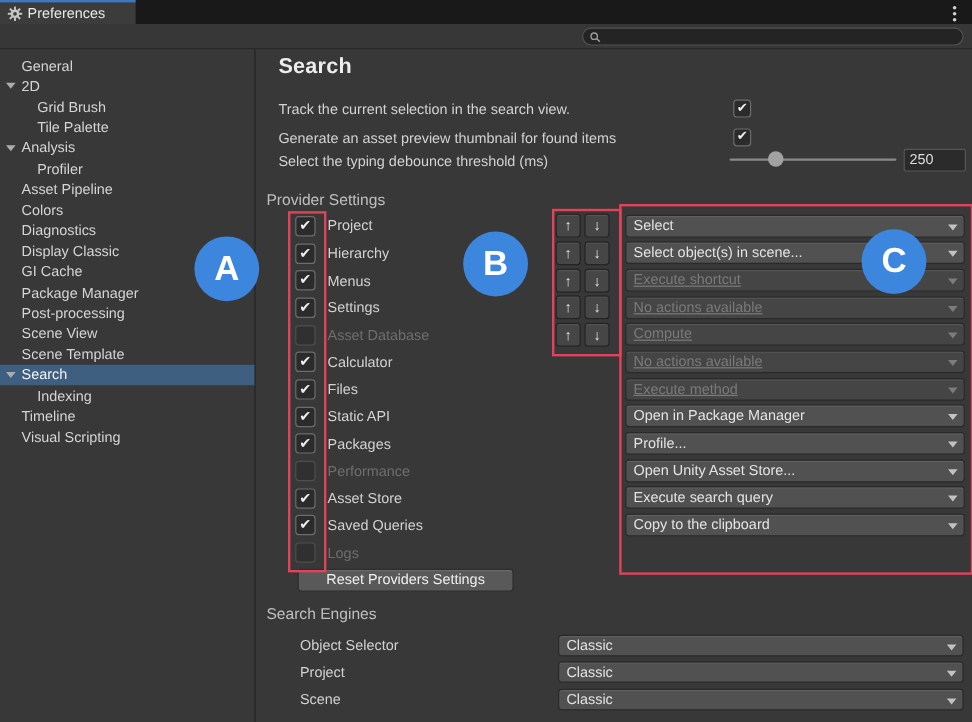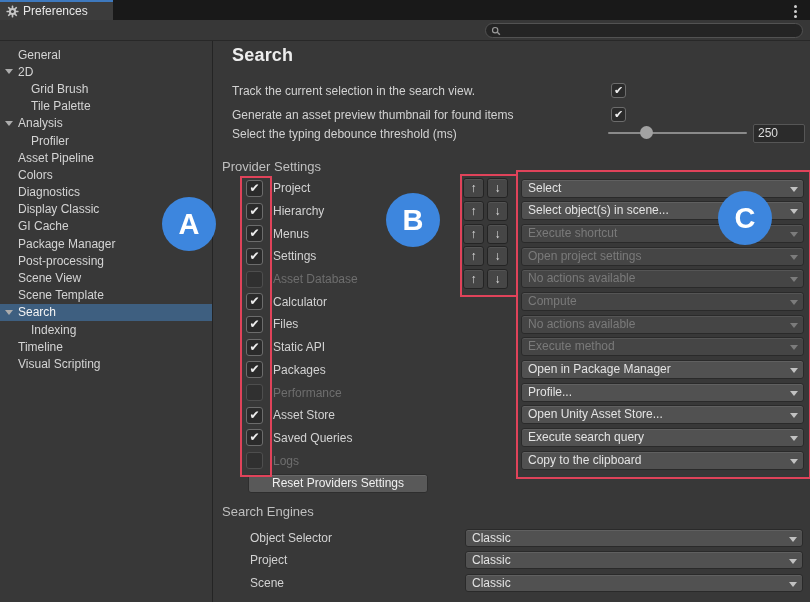--- a/index.html
+++ b/index.html
@@ -49,21 +49,21 @@
   #arrow-rows{position:absolute;left:463px;top:177px;}
   .arw-row{height:22.7px;display:flex;align-items:center;}
   .abtn{width:21px;height:20px;background:#464646;border:1px solid #242424;border-radius:3px;
         box-sizing:border-box;color:#E0E0E0;font-size:12px;line-height:18px;text-align:center;
         box-shadow:inset 0 1px 0 rgba(255,255,255,.07);margin-right:3px;}
   
   #action-rows{position:absolute;left:521px;top:178.5px;width:283px;}
   .dd{position:relative;height:19px;margin-bottom:3.7px;background:#515151;border:1px solid #2A2A2A;
       border-radius:3px;box-sizing:border-box;box-shadow:inset 0 1px 0 rgba(255,255,255,.09);
       color:#E3E3E3;font-size:12px;line-height:16px;padding:0 18px 0 6px;white-space:nowrap;overflow:hidden;}
-  .dd.disabled{background:#454545;color:#7A7A7A;}
+  .dd.disabled{background:#454545;color:#7A7A7A;text-decoration:underline;}
   .dd .arr{position:absolute;right:5px;top:7px;width:0;height:0;border:4px solid transparent;border-top:5px solid #C2C2C2;}
   .dd.disabled .arr{border-top-color:#7C7C7C;}
   #reset-btn{position:absolute;left:248px;top:474px;width:180px;height:19px;background:#595959;
       border:1px solid #2E2E2E;border-radius:3px;box-sizing:border-box;box-shadow:inset 0 1px 0 rgba(255,255,255,.1);
       color:#F0F0F0;font-size:12px;line-height:17px;text-align:center;}
   
   #engine-rows{position:absolute;left:250px;top:529px;width:553px;}
   .eng-row{height:22.4px;display:flex;align-items:flex-start;}
   .eng-row .elabel{width:215px;font-size:12px;color:#D2D2D2;line-height:18px;}
   .eng-row .dd{flex:1;height:18px;margin-bottom:0;}
@@ -268,21 +268,20 @@
       </div>
       <div class="arw-row">
         <div class="abtn">↑</div>
         <div class="abtn">↓</div>
       </div>
     </div>
   <div id="action-rows">
       <div class="dd"><span>Select</span><span class="arr"></span></div>
       <div class="dd"><span>Select object(s) in scene...</span><span class="arr"></span></div>
       <div class="dd disabled"><span>Execute shortcut</span><span class="arr"></span></div>
-      <div class="dd disabled"><span>Open project settings</span><span class="arr"></span></div>
       <div class="dd disabled"><span>No actions available</span><span class="arr"></span></div>
       <div class="dd disabled"><span>Compute</span><span class="arr"></span></div>
       <div class="dd disabled"><span>No actions available</span><span class="arr"></span></div>
       <div class="dd disabled"><span>Execute method</span><span class="arr"></span></div>
       <div class="dd"><span>Open in Package Manager</span><span class="arr"></span></div>
       <div class="dd"><span>Profile...</span><span class="arr"></span></div>
       <div class="dd"><span>Open Unity Asset Store...</span><span class="arr"></span></div>
       <div class="dd"><span>Execute search query</span><span class="arr"></span></div>
       <div class="dd"><span>Copy to the clipboard</span><span class="arr"></span></div>
     </div>

